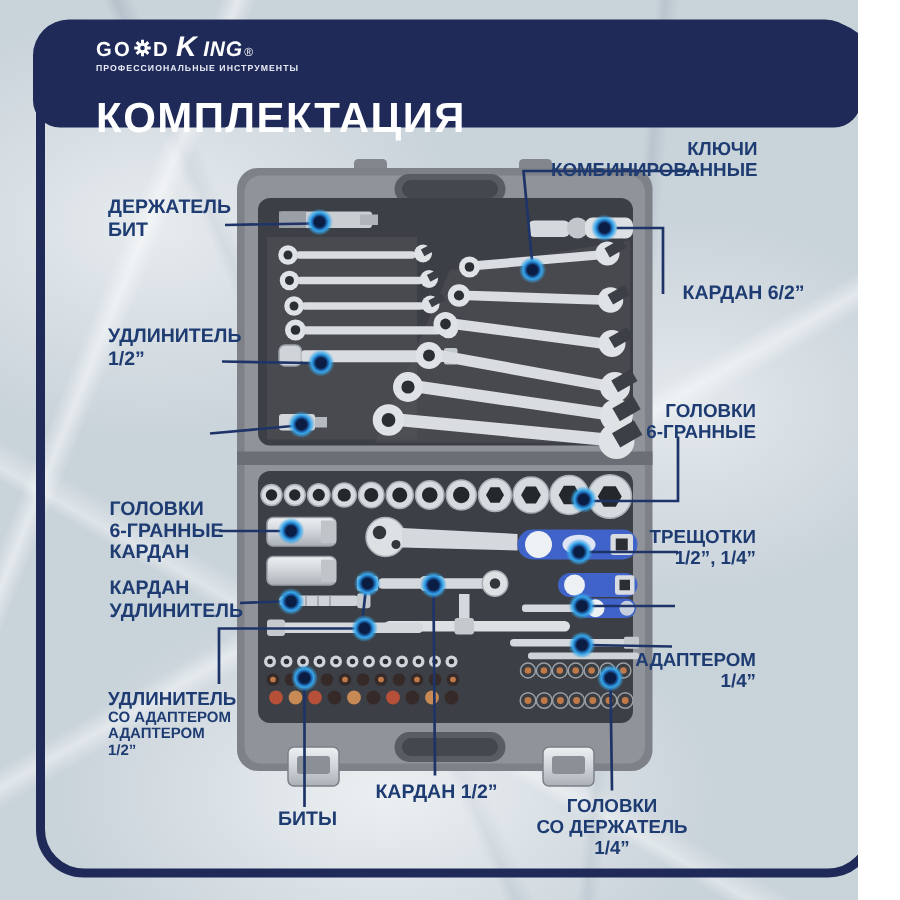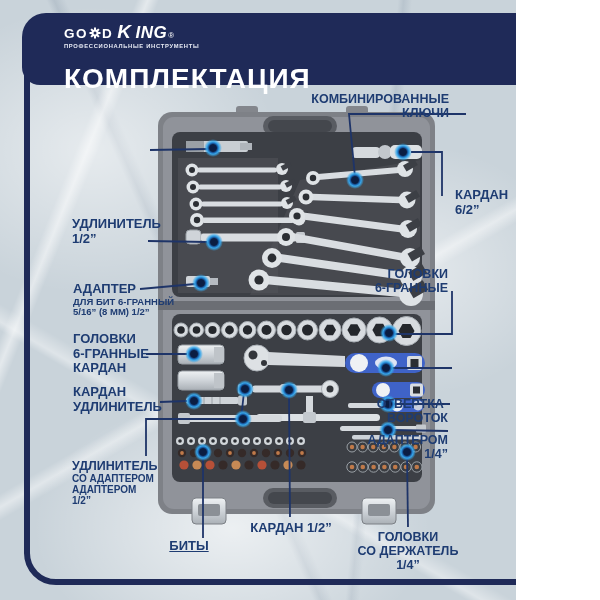--- a/index.html
+++ b/index.html
@@ -1,17 +1,17 @@
 <!DOCTYPE html>
 <html><head>
 <meta charset="utf-8">
 <style>
   html,body{margin:0;padding:0;}
   .stage{
-    position:relative;width:516px;height:600px;overflow:hidden;
+    position:relative;width:572px;height:600px;overflow:hidden;
     font-family:"Liberation Sans",sans-serif;
     background:
       radial-gradient(ellipse 60% 40% at 18% 25%, rgba(255,255,255,.55), transparent 60%),
       radial-gradient(ellipse 50% 35% at 80% 45%, rgba(255,255,255,.5), transparent 60%),
       radial-gradient(ellipse 70% 40% at 45% 88%, rgba(255,255,255,.65), transparent 55%),
       linear-gradient(112deg, transparent 18%, rgba(255,255,255,.5) 19.5%, transparent 21%),
       linear-gradient(66deg, transparent 40%, rgba(148,163,178,.35) 41%, transparent 42.5%),
       linear-gradient(150deg, transparent 55%, rgba(255,255,255,.45) 56.5%, transparent 58%),
       linear-gradient(95deg, transparent 70%, rgba(148,163,178,.3) 71%, transparent 72.5%),
       linear-gradient(30deg, transparent 30%, rgba(255,255,255,.4) 31%, transparent 33%),
@@ -23,21 +23,21 @@
   }
   .banner{
     position:absolute;left:22px;top:13px;width:552px;height:72px;
     background:#1f2a58;border-radius:24px 24px 18px 18px;
     color:#fff;padding-left:42px;box-sizing:border-box;
   }
   .logo-row{display:flex;align-items:baseline;margin-top:9px;line-height:1;}
   .logo-good{font-size:13.5px;font-weight:bold;letter-spacing:1.5px;}
   .logo-gear{display:inline-block;transform:translateY(1px);margin:0 1px;}
   .logo-king{font-size:19px;font-weight:bold;font-style:italic;margin-left:4px;letter-spacing:.5px;}
-  .logo-king-rest{font-size:17px;}
+  .logo-king-rest{font-size:14px;}
   .logo-reg{font-size:8px;vertical-align:super;margin-left:1px;}
   .logo-tagline{font-size:5.8px;letter-spacing:.7px;margin-top:2px;font-weight:bold;color:#e8ebf5;}
   .banner-title{font-size:28px;font-weight:800;letter-spacing:1px;margin-top:16px;line-height:1;}
   svg.art{position:absolute;left:0;top:0;}
   .lbl{position:absolute;color:#1e3c72;font-weight:bold;line-height:1.12;}
   .lbl span{display:block;}
   .fs13{font-size:13px;}
   .fs12{font-size:12.5px;}
   .fs10{font-size:10px;}
   .fs9{font-size:9.5px;}
@@ -471,82 +471,81 @@
       <circle cx="407" cy="452" r="9" fill="url(#dotG)"></circle>
       <circle cx="355" cy="180" r="9" fill="url(#dotG)"></circle>
       <circle cx="403" cy="152" r="9" fill="url(#dotG)"></circle>
       <circle cx="389" cy="333" r="9" fill="url(#dotG)"></circle>
       <circle cx="386" cy="368" r="9" fill="url(#dotG)"></circle>
       <circle cx="388" cy="404" r="9" fill="url(#dotG)"></circle>
       <circle cx="388" cy="430" r="9" fill="url(#dotG)"></circle>
     </g>
   </svg>
 
+  <div class="lbl fs13" style="left:72px;top:131px;">
+    <span>ДЕРЖАТЕЛЬ</span>
+    <span>БИТ</span>
+  </div>
 
   <div class="lbl fs13" style="left:72px;top:217px;">
     <span>УДЛИНИТЕЛЬ</span>
     <span>1/2”</span>
   </div>
 
-  <div class="lbl" style="left:73px;top:282px;">
-    <span class="fs13">АДАПТЕР</span>
-    <span class="fs9">ДЛЯ БИТ 6-ГРАННЫЙ</span>
-    <span class="fs9">5/16” (8 ММ) 1/2”</span>
-  </div>
 
   <div class="lbl fs13" style="left:73px;top:332px;">
     <span>ГОЛОВКИ</span>
     <span>6-ГРАННЫЕ</span>
     <span>КАРДАН</span>
   </div>
 
   <div class="lbl fs13" style="left:73px;top:385px;">
     <span>КАРДАН</span>
     <span>УДЛИНИТЕЛЬ</span>
   </div>
 
   <div class="lbl" style="left:72px;top:459px;">
     <span class="fs12">УДЛИНИТЕЛЬ</span>
     <span class="fs10">СО АДАПТЕРОМ</span>
     <span class="fs10">АДАПТЕРОМ</span>
     <span class="fs10">1/2”</span>
   </div>
 
-  <div class="lbl fs13 t-center" style="left:167px;top:539px;width:44px;text-decoration:underline;">
+  <div class="lbl fs13 t-center" style="left:183px;top:539px;width:44px;">
     <span>БИТЫ</span>
   </div>
 
   <div class="lbl fs13 t-center" style="left:250px;top:521px;width:82px;">
     <span>КАРДАН 1/2”</span>
   </div>
 
   <div class="lbl fs12 t-center" style="left:352px;top:530px;width:112px;">
     <span>ГОЛОВКИ</span>
     <span>СО ДЕРЖАТЕЛЬ</span>
     <span>1/4”</span>
   </div>
 
   <div class="lbl fs12 t-right" style="right:67px;top:92px;">
+    <span>КЛЮЧИ</span>
     <span>КОМБИНИРОВАННЫЕ</span>
-    <span>КЛЮЧИ</span>
   </div>
 
   <div class="lbl fs13" style="left:455px;top:188px;">
     <span>КАРДАН 6/2”</span>
   </div>
 
   <div class="lbl fs12 t-right" style="right:68px;top:267px;">
     <span>ГОЛОВКИ</span>
     <span>6-ГРАННЫЕ</span>
   </div>
 
-
-  <div class="lbl fs12 t-right" style="right:68px;top:397px;">
-    <span>ОТВЕРТКА-</span>
-    <span>ВОРОТОК</span>
-  </div>
+  <div class="lbl fs12 t-right" style="right:68px;top:351px;">
+    <span>ТРЕЩОТКИ</span>
+    <span>1/2”, 1/4”</span>
+  </div>
+
 
   <div class="lbl fs12 t-right" style="right:68px;top:433px;">
     <span>АДАПТЕРОМ</span>
     <span>1/4”</span>
   </div>
 
 </div>
 
 </body></html>

